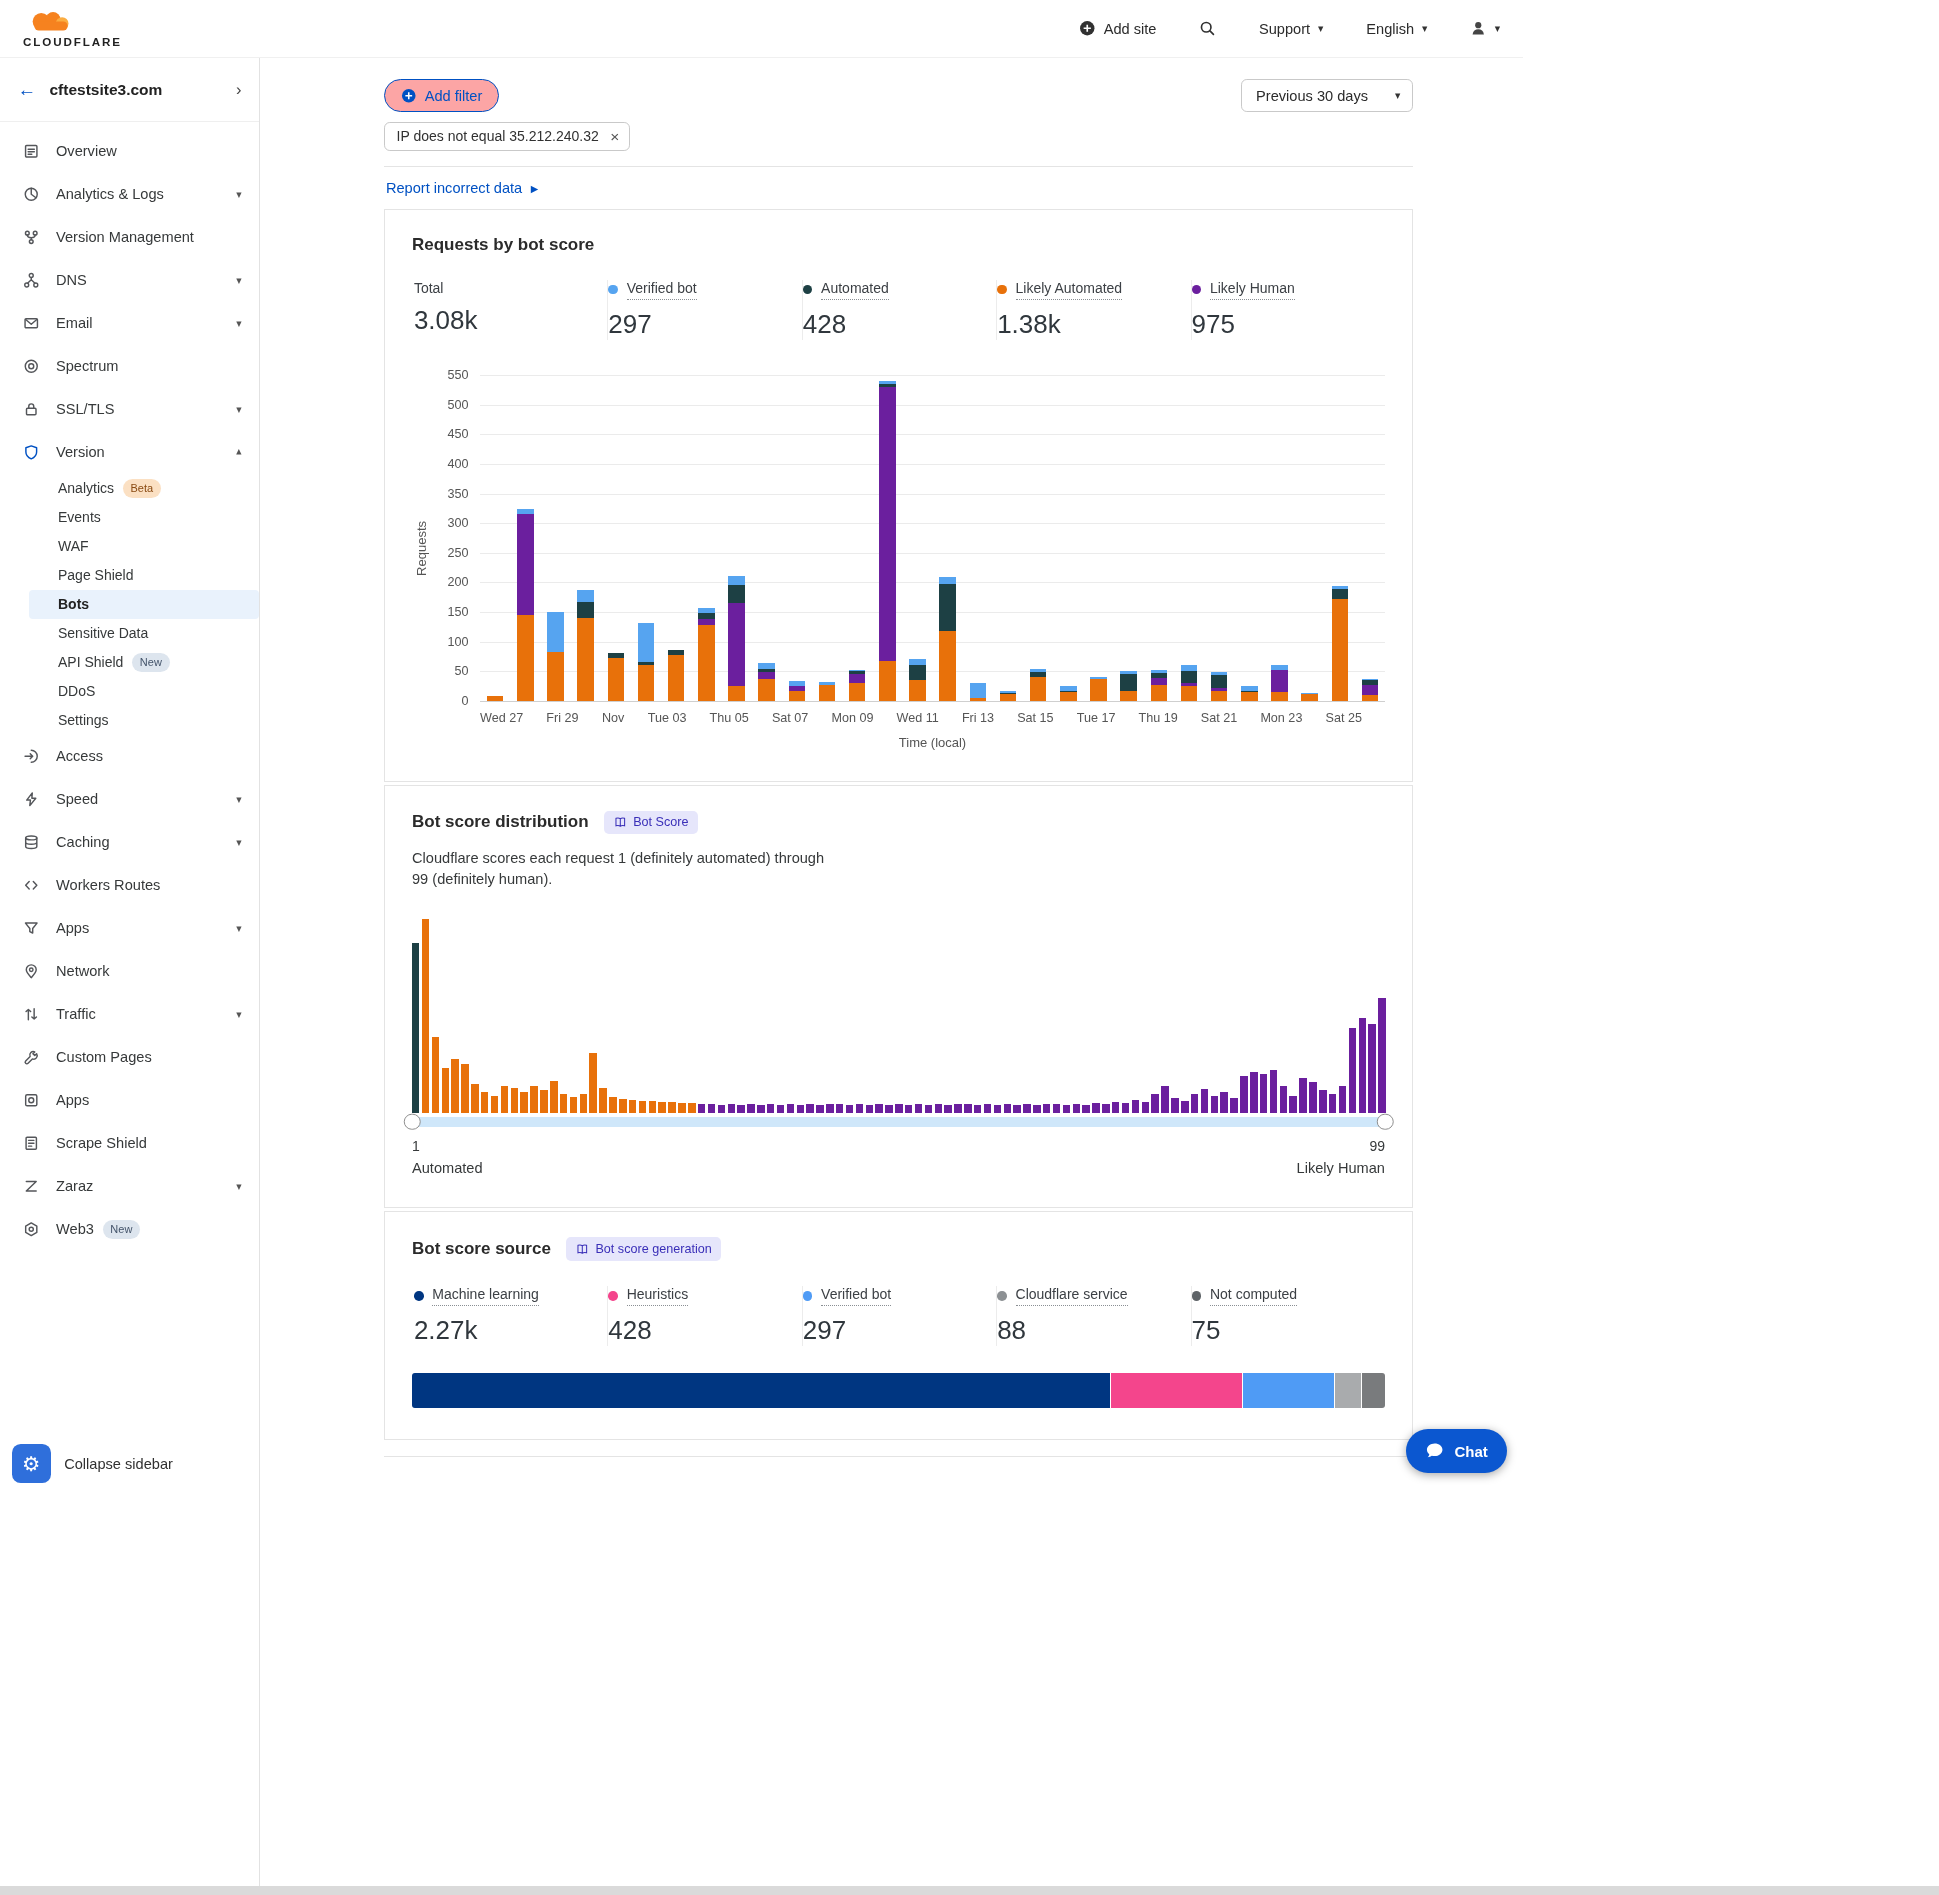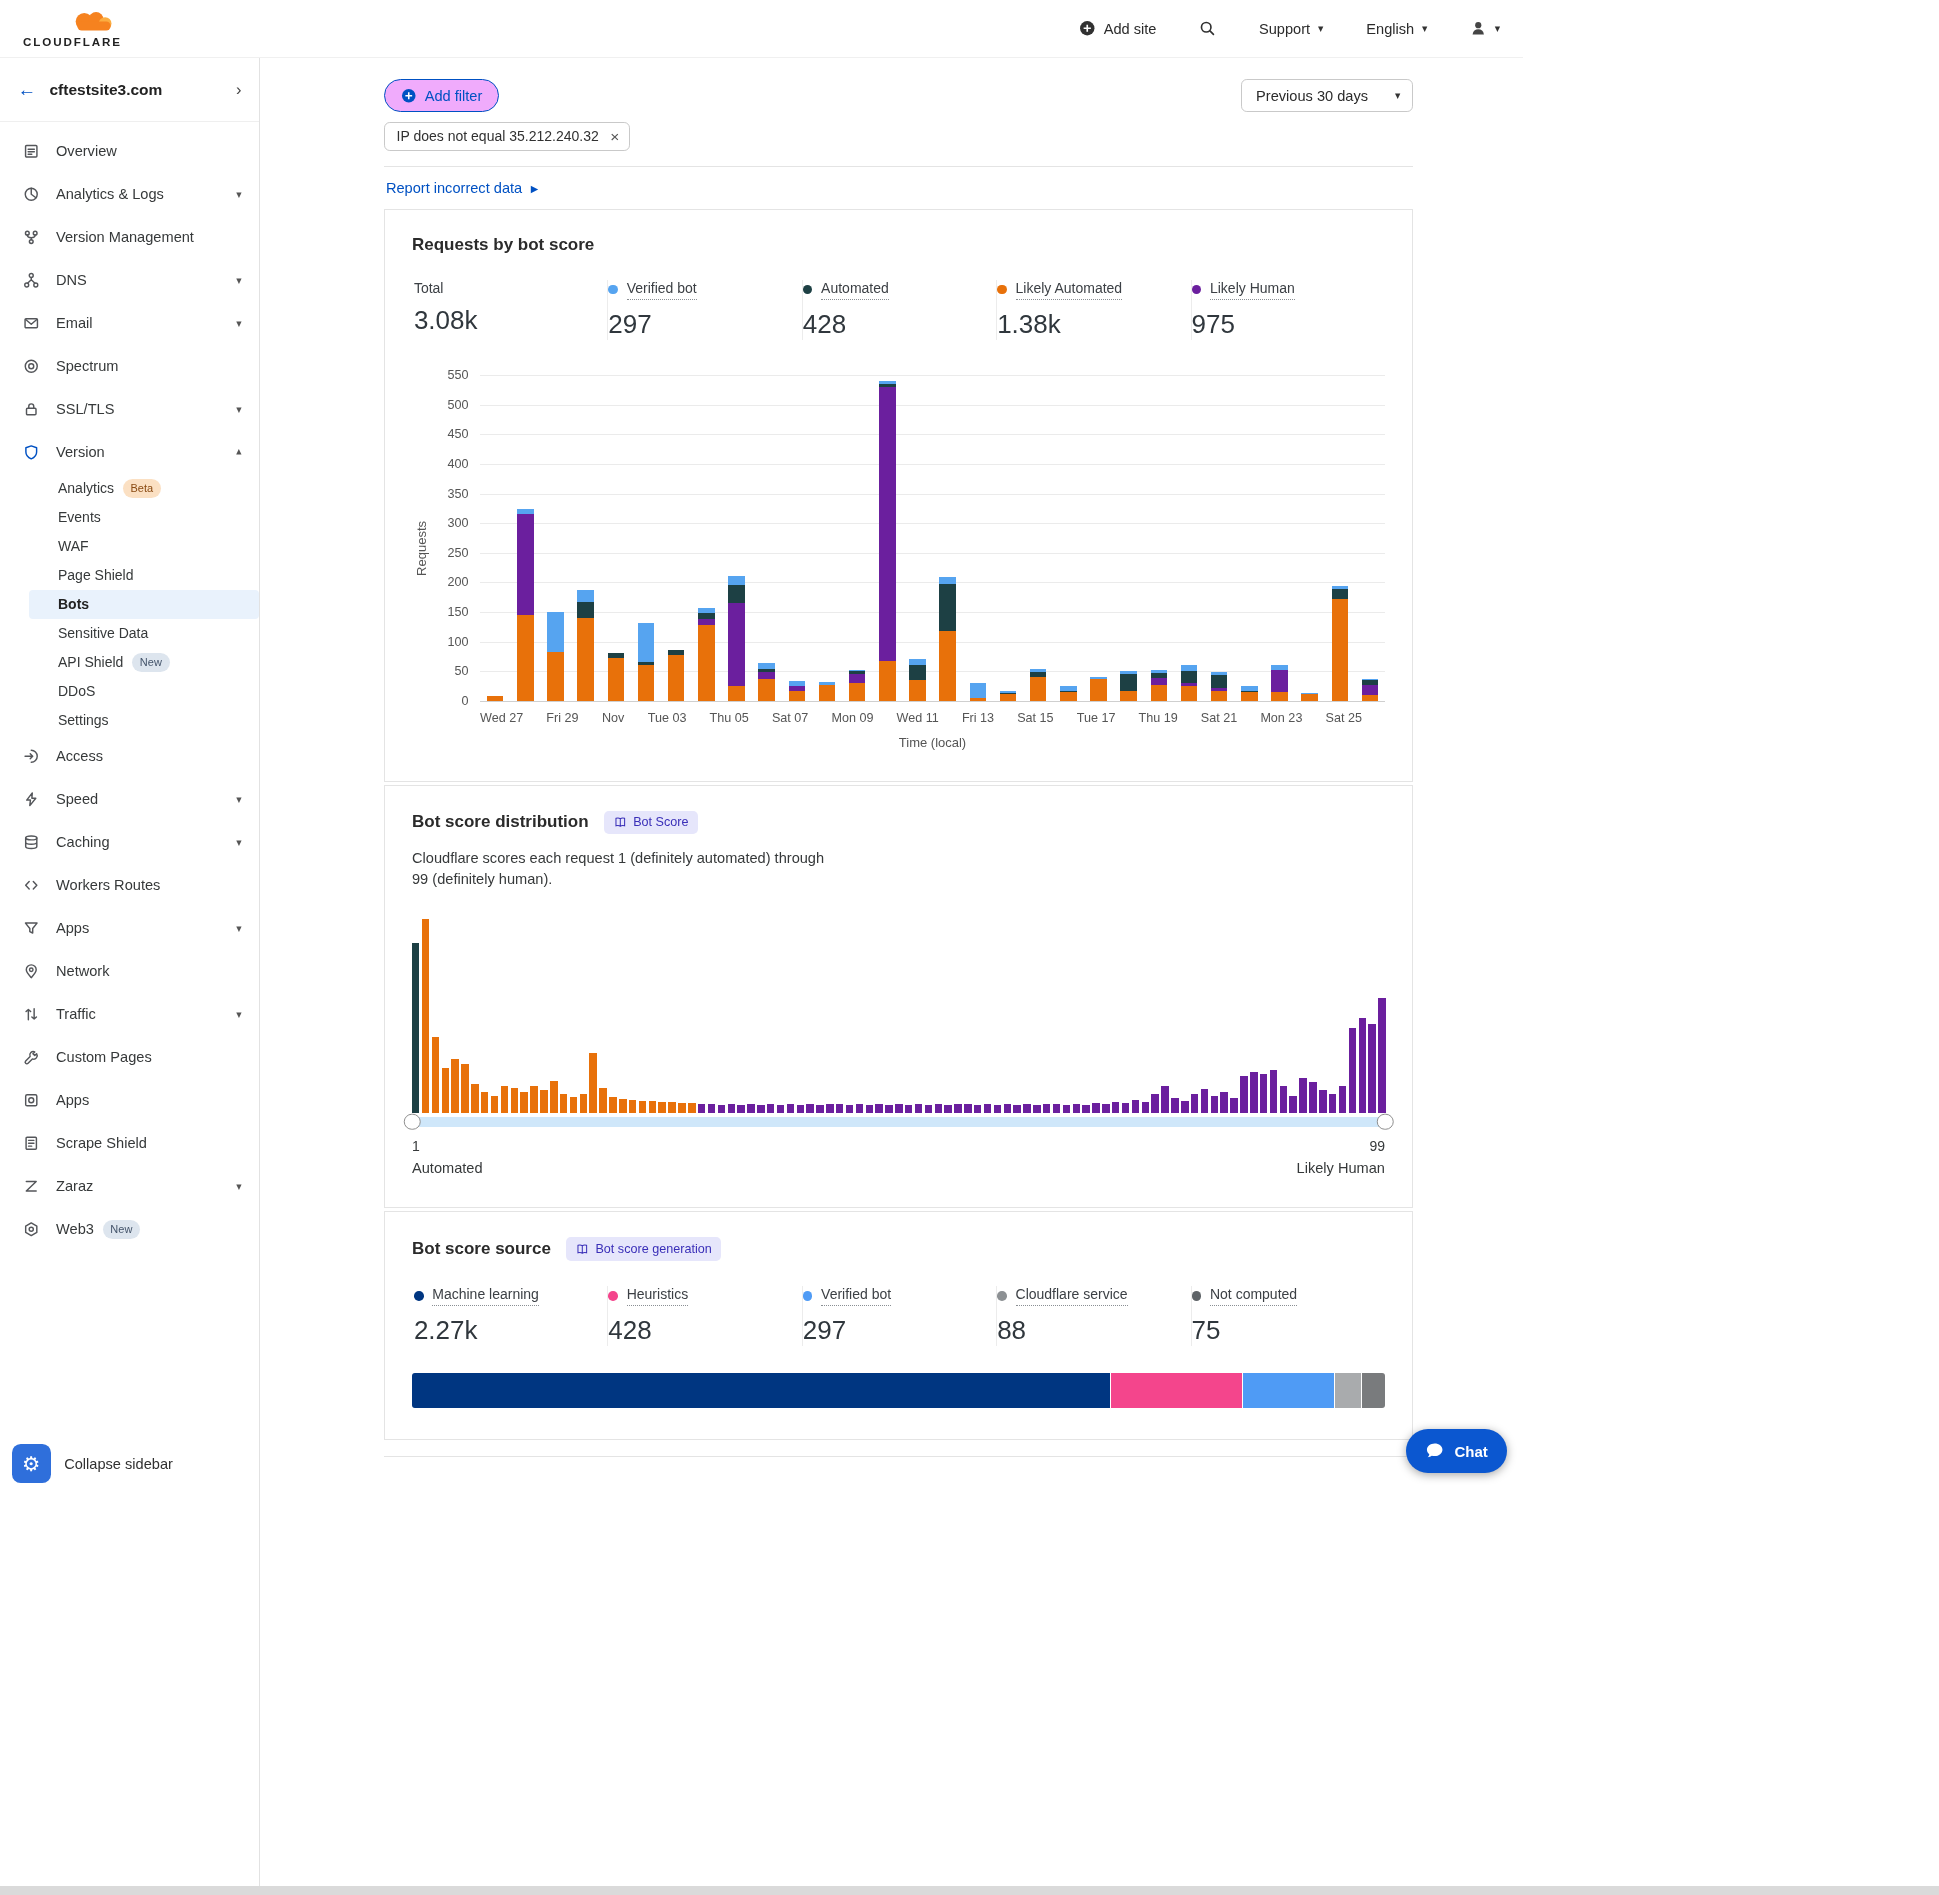--- a/index.html
+++ b/index.html
@@ -2,21 +2,21 @@
 <html><head>
 <meta charset="utf-8">
 <style>
   *{box-sizing:border-box;margin:0;padding:0}
   html,body{background:#fff}
   body{width:1940px;height:1895px;position:relative;overflow:hidden;
        font-family:"Liberation Sans",sans-serif;color:#313131;font-size:14.6px}
 
   
   .header{height:58px;width:1523px;display:flex;align-items:center;padding:0 23px;border-bottom:1px solid #f0f0f0}
-  .logo{display:flex;flex-direction:column;align-items:flex-end;gap:1px;cursor:pointer}
+  .logo{display:flex;flex-direction:column;align-items:flex-start;gap:1px;cursor:pointer}
   .brand{font-size:11.6px;font-weight:bold;letter-spacing:1.9px;color:#222}
   .header-right{margin-left:auto;display:flex;align-items:center;gap:43px}
   .header-item{display:flex;align-items:center;gap:7.8px;cursor:pointer;color:#2b2b2b}
   .caret-glyph{font-size:10.7px;color:#333}
   .hicn{width:16.5px;height:16.5px;display:block}
 
   
   .sidebar{position:absolute;top:58px;left:0;width:260px;height:1829px;border-right:1px solid #e2e2e2;background:#fff}
   .site-row{display:flex;align-items:center;height:64px;padding:0 17.5px;border-bottom:1px solid #efefef}
   .back-arrow{color:#0051c3;font-size:18.4px;cursor:pointer;margin-right:13.6px}
@@ -35,21 +35,21 @@
   .badge{margin-left:8.7px;font-size:11px;line-height:1;padding:3.9px 7.8px;border-radius:9.7px;white-space:nowrap}
   .badge.beta{background:#fbe0c3;color:#8a4a12}
   .badge.new{background:#dde5ee;color:#44546a}
   .collapse-row{position:absolute;left:11.6px;top:1386px;display:flex;align-items:center;gap:13.6px;cursor:pointer}
   .gear-btn{width:39px;height:39px;border-radius:8.7px;background:#2f6fdb;color:#fff;display:flex;align-items:center;justify-content:center;font-size:20.4px;cursor:pointer}
 
   
   .main{position:absolute;left:384px;top:58px;width:1029px;padding-top:21.3px}
   .toolbar-row{display:flex;align-items:flex-start;justify-content:space-between}
   .btn-addfilter{display:inline-flex;align-items:center;gap:8.7px;border:1px solid #0051c3;color:#0051c3;
-                 border-radius:17.5px;height:33px;padding:0 15.5px;background:#f0abfc;font-size:14.6px;cursor:pointer}
+                 border-radius:17.5px;height:33px;padding:0 15.5px;background:#fca5a5;font-size:14.6px;cursor:pointer}
   .select{display:inline-flex;align-items:center;gap:27px;border:1px solid #c9c9c9;border-radius:5.8px;height:33px;
           padding:0 11.6px 0 13.6px;font-size:14.6px;color:#2b2b2b;cursor:pointer;background:#fff}
   .chip{display:inline-flex;align-items:center;gap:11.6px;border:1px solid #c9c9c9;border-radius:5.8px;height:29px;
         padding:0 9.7px 0 11.6px;font-size:14px;margin-top:9.7px;background:#fff}
   .chip-x{color:#555;font-size:15.5px;cursor:pointer;line-height:1}
   .divider{border-top:1px solid #e4e4e4;margin-top:15.5px}
   .report-row{display:flex;align-items:center;gap:8.7px;padding:12.6px 1.9px;color:#0051c3;font-size:14.6px;cursor:pointer}
   .report-arrow{font-size:9.7px;color:#0051c3}
 
   .card{border:1px solid #e4e4e4;background:#fff;padding:25px 27px 31px;margin-top:0}

